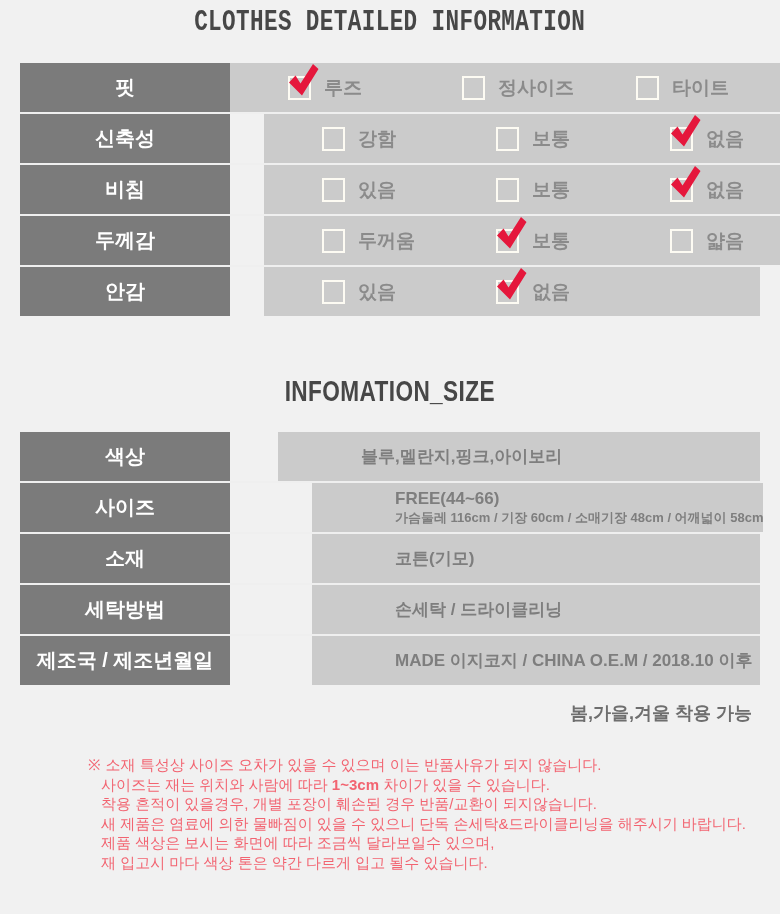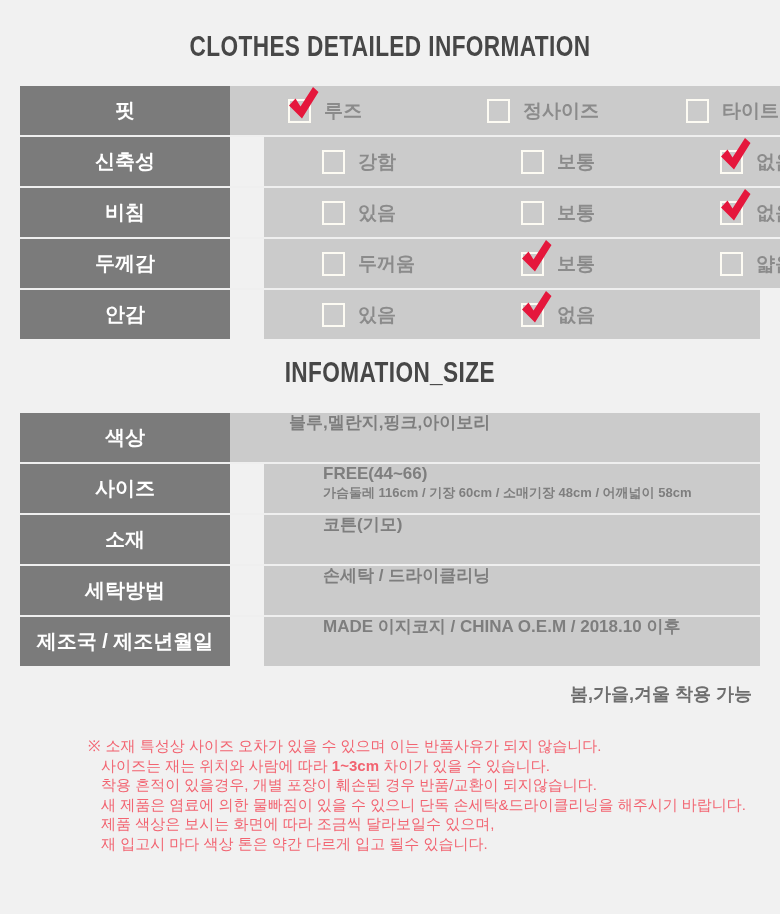--- a/index.html
+++ b/index.html
@@ -3,22 +3,22 @@
 <meta charset="utf-8">
 <style>
   html, body { margin:0; padding:0; }
   body {
     width:780px; height:914px;
     background:#f1f1f1;
     font-family:"Liberation Sans", sans-serif;
     overflow:hidden;
   }
   .title { margin:0; text-align:center; line-height:30px; }
-  .title-main { padding-top:30px; }
-  .title-size { margin-top:18px; }
+  .title-main { padding-top:7px;font-family:Liberation Mono, monospace; }
+  .title-size { margin-top:60px; }
   .condensed {
     display:inline-block;
     transform:scaleX(0.78);
     transform-origin:center;
     font-size:29px; font-weight:700; color:#474747;
     letter-spacing:0.5px; white-space:nowrap;
   }
   .info-table { width:740px; margin:25px auto 0 auto; }
   .info-table.size { margin-top:24px;border-radius:20px; }
   .trow { display:flex; height:49px; }
@@ -28,24 +28,25 @@
     background:#7b7b7b; color:#ffffff;
     display:flex; align-items:center; justify-content:center;
     font-weight:700; font-size:20px; white-space:nowrap;
   }
   .cell-value {
     flex:1; background:#cbcbcb;
     display:flex; align-items:center;
     padding-left:58px; box-sizing:border-box;
   }
   .cell-value.stacked {
-    flex-direction:column; align-items:flex-start;
-    padding-left:59px;
-  }
-  .option { display:flex; align-items:center; width:199px; flex:none; }
+    flex-direction:column; justify-content:center; align-items:flex-start;
+    padding-left:83px;
+    margin-left:48px;
+  }
+  .option { display:flex; align-items:center; width:174px; flex:none; }
   .checkbox {
     position:relative; width:19px; height:20px; flex:none;
     border:2px solid #fdfbf3; margin-right:13px;
   }
   .check-svg {
     position:absolute; left:-3px; top:-15px;
     width:33px; height:34px; pointer-events:none;
   }
   .option-label { font-size:19px; font-weight:700; color:#8b8b8b; white-space:nowrap; }
   .value-line1 { font-size:17px; font-weight:700; color:#7e7e7e; line-height:20px; white-space:nowrap; }

